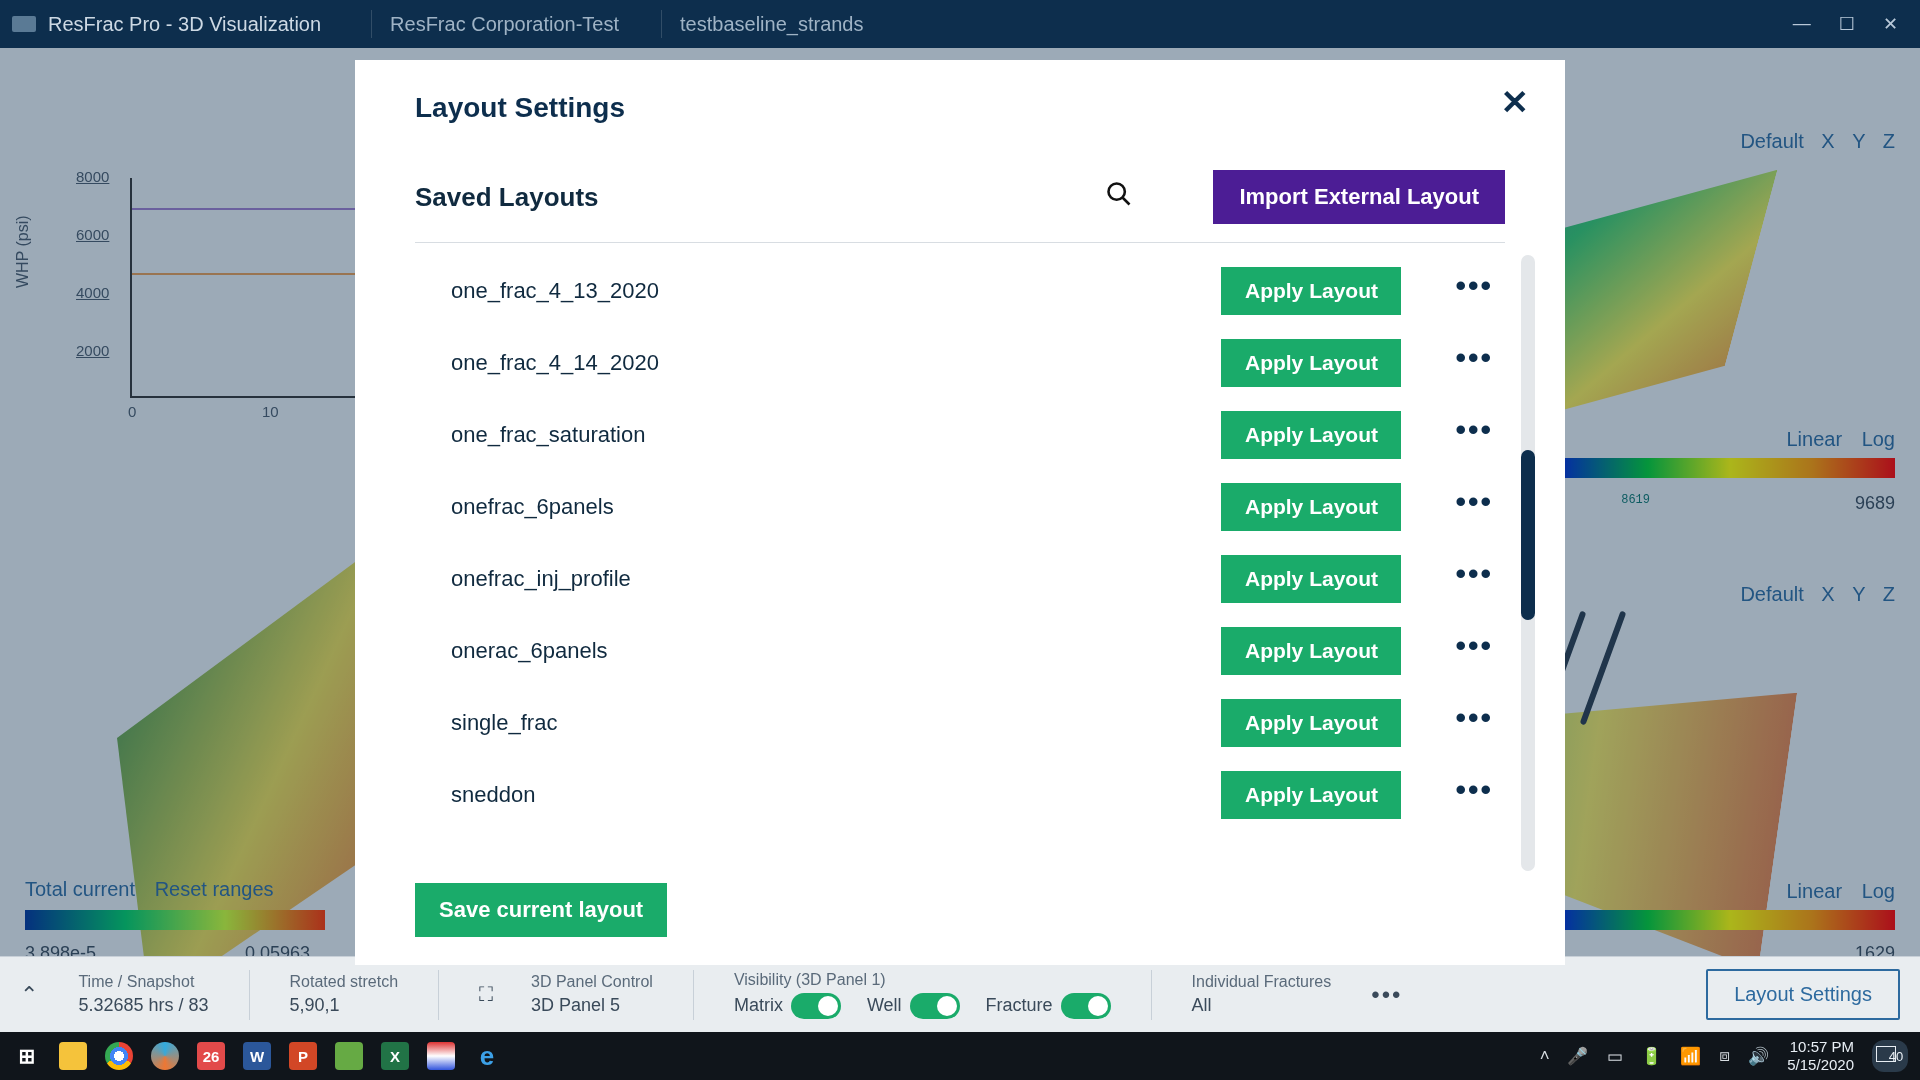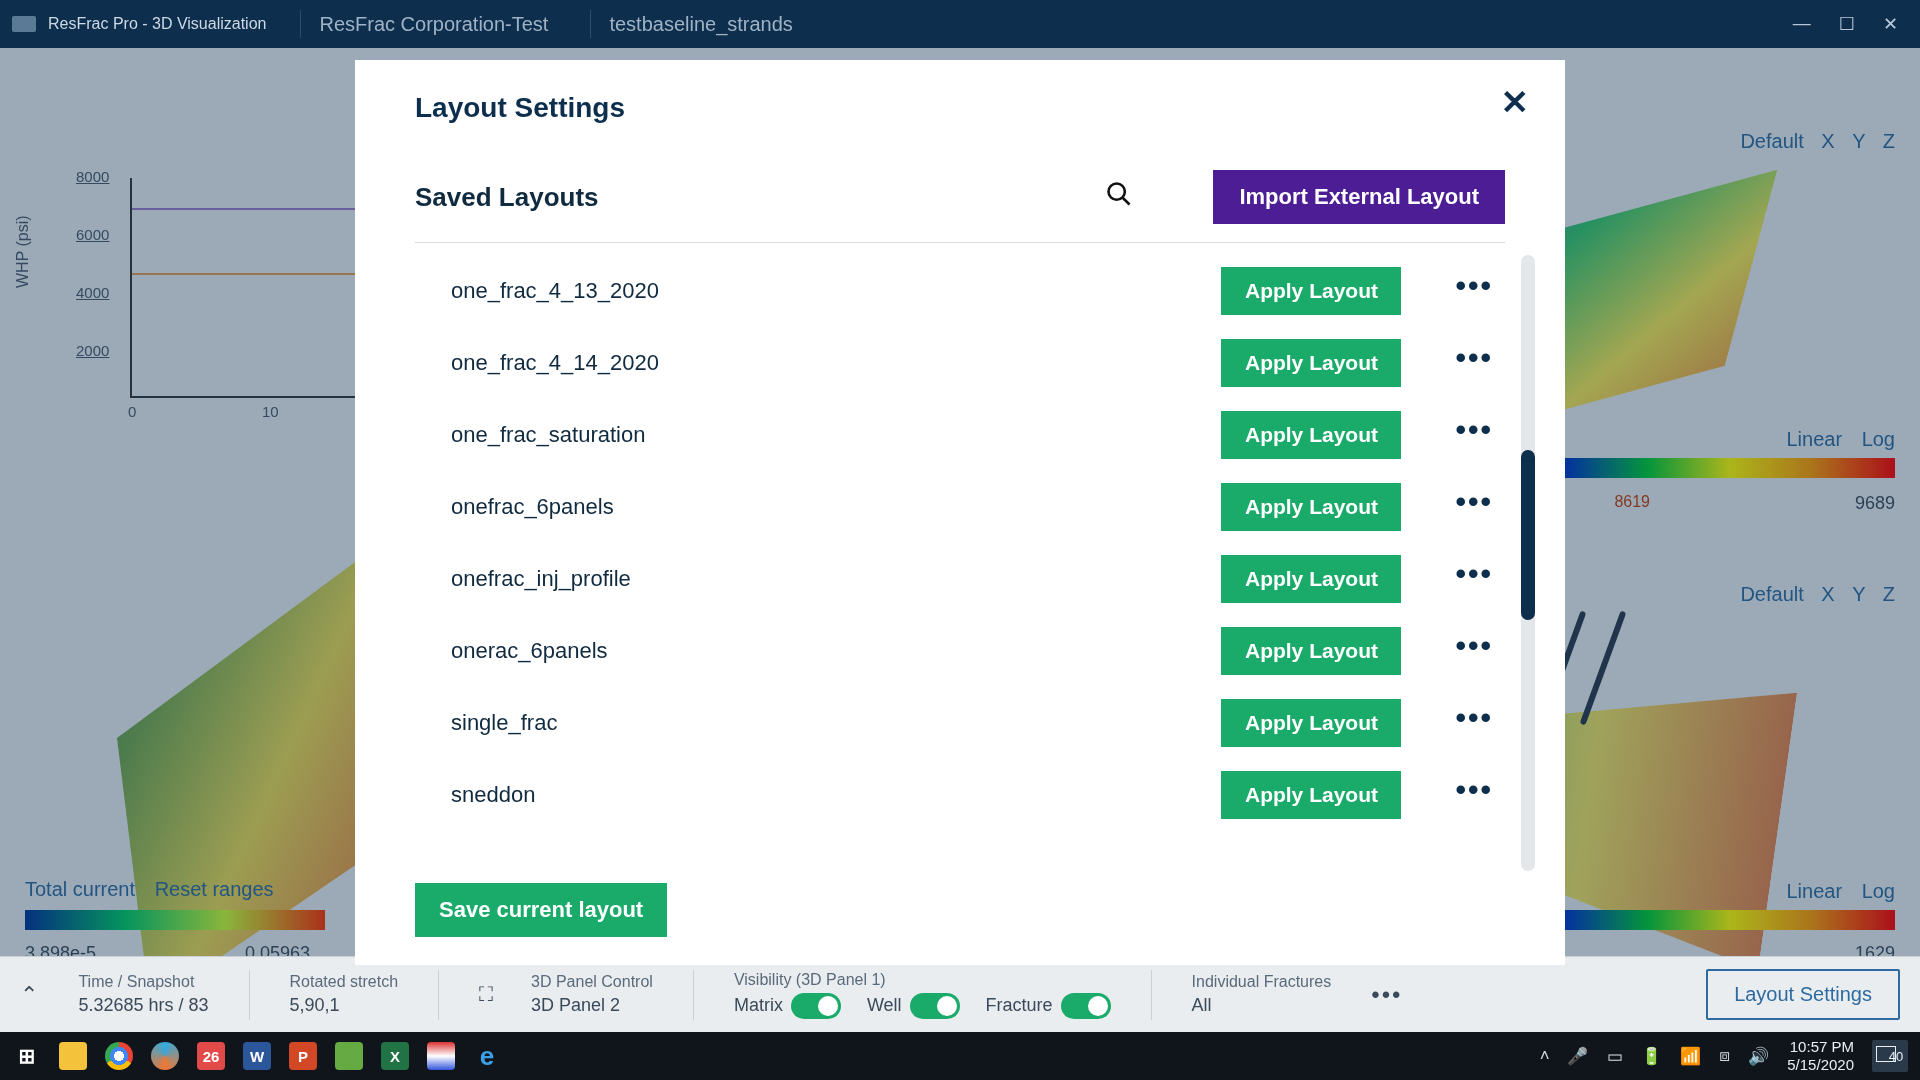--- a/index.html
+++ b/index.html
@@ -2,21 +2,21 @@
 <html><head>
 <meta charset="utf-8">
 <style>
   * { box-sizing: border-box; margin: 0; padding: 0; font-family: 'Segoe UI', Arial, sans-serif; }
   html, body { width: 1920px; height: 1080px; overflow: hidden; }
   body { background: #0d2e4d; position: relative; }
 
   
   .titlebar { height: 48px; background: #0d2e4d; display: flex; align-items: center; color: #b8c8d8; padding: 0 12px; }
   .titlebar .logo { width: 24px; height: 16px; background: #5a7a95; margin-right: 12px; border-radius: 2px; }
-  .titlebar .title { font-size: 16px; color: #cdd9e4; margin-right: 16px; white-space: nowrap; }
+  .titlebar .title { font-size: 20px; color: #cdd9e4; margin-right: 32px; white-space: nowrap; }
   .titlebar .sep { width: 1px; height: 28px; background: rgba(255,255,255,.15); margin: 0 18px; }
   .titlebar .crumb { font-size: 20px; color: #9fb3c5; margin-right: 24px; white-space: nowrap; }
   .titlebar .winctrls { margin-left: auto; display: flex; gap: 28px; padding-right: 10px; }
   .titlebar .winctrls span { color: #b8c8d8; font-size: 18px; cursor: pointer; }
 
   
   .mainbg { position: absolute; top: 48px; left: 0; right: 0; bottom: 48px; background: #e9edf0; }
   .dimmer { position: absolute; inset: 0; background: rgba(13,46,77,.35); }
 
   
@@ -31,21 +31,21 @@
   
   .rtop { position: absolute; right: 25px; top: 82px; font-size: 20px; color: #2d6a9f; }
   .rtop span { margin-left: 12px; }
   .rtop2 { position: absolute; right: 25px; top: 535px; font-size: 20px; color: #2d6a9f; }
   .rtop2 span { margin-left: 12px; }
   .scale-label { position: absolute; right: 25px; top: 380px; font-size: 20px; color: #2d6a9f; }
   .scale-label span:first-child { margin-right: 14px; }
   .scale-label2 { position: absolute; right: 25px; top: 832px; font-size: 20px; color: #2d6a9f; }
   .scale-label2 span:first-child { margin-right: 14px; }
   .grad1 { position: absolute; right: 25px; top: 410px; width: 330px; height: 20px; background: linear-gradient(90deg,#0033cc,#00cc33,#ffff00,#ff9900,#ff0000); }
-  .grad1-l { position: absolute; right: 270px; top: 445px; font-size: 16px; color: #c2410c; }
+  .grad1-l { position: absolute; right: 270px; top: 445px; font-size: 12px; color: #0f766e; font-family: Liberation Mono, monospace; }
   .grad1-r { position: absolute; right: 25px; top: 445px; font-size: 18px; color: #3a4a5a; }
   .grad2 { position: absolute; right: 25px; top: 862px; width: 330px; height: 20px; background: linear-gradient(90deg,#0033cc,#00cc33,#ffff00,#ff9900,#ff0000); }
   .grad2-r { position: absolute; right: 25px; top: 895px; font-size: 18px; color: #3a4a5a; }
   .grad3 { position: absolute; left: 25px; top: 862px; width: 300px; height: 20px; background: linear-gradient(90deg,#003399,#00cc66,#ccff33,#ff3300); }
   .grad3-a { position: absolute; left: 25px; top: 895px; font-size: 18px; color: #3a4a5a; }
   .grad3-b { position: absolute; left: 245px; top: 895px; font-size: 18px; color: #3a4a5a; }
   .lbl-aperture { position: absolute; left: 25px; top: 830px; font-size: 20px; color: #2d6a9f; }
   .lbl-aperture span:last-child { margin-left: 14px; }
 
   
@@ -92,21 +92,21 @@
 
   .save-btn { margin: 4px 0 0 60px; background:#1aab6a; color:#fff; border:none; font-size:22px; font-weight:600; padding:14px 24px; cursor:pointer; align-self:flex-start; }
 
   
   .taskbar { position:absolute; left:0; right:0; bottom:0; height:48px; background:#10151b; display:flex; align-items:center; padding:0 4px; }
   .tb-ic { width:46px; height:40px; display:flex; align-items:center; justify-content:center; cursor:pointer; }
   .tb-sq { width:28px; height:28px; border-radius:4px; display:flex; align-items:center; justify-content:center; font-size:15px; font-weight:700; color:#fff; }
   .tb-right { margin-left:auto; display:flex; align-items:center; gap:18px; color:#d8dde2; padding-right:8px; }
   .tb-right .clk { display:flex; flex-direction:column; align-items:flex-end; font-size:15px; line-height:1.2; color:#e8eef4;}
   .tb-right .sysic { font-size:17px; cursor:pointer; }
-  .notif { width:36px; height:32px; background:#2a3a4a; border-radius:2px; display:flex; align-items:center; justify-content:center; font-size:13px; color:#e8eef4; position:relative; }
+  .notif { width:36px; height:32px; background:#2a3a4a; border-radius:12px; display:flex; align-items:center; justify-content:center; font-size:13px; color:#e8eef4; position:relative; }
   .notif::before { content:""; position:absolute; left:4px; top:6px; width:18px; height:14px; border:1.5px solid #e8eef4; }
 
   svg.mag { width:28px; height:28px; }
 </style>
 </head>
 <body>
 
 <div class="titlebar">
   <div class="logo"></div>
   <div class="title">ResFrac Pro - 3D Visualization</div>
@@ -196,21 +196,21 @@
   </div>
   <div class="sepv"></div>
   <div class="blk">
     <small>Rotated stretch</small>
     <span>5,90,1</span>
   </div>
   <div class="sepv"></div>
   <span class="expicon">⛶</span>
   <div class="blk">
     <small>3D Panel Control</small>
-    <span>3D Panel 2</span>
+    <span>3D Panel 5</span>
   </div>
   <div class="sepv"></div>
   <div class="blk">
     <small>Visibility (3D Panel 1)</small>
     <div class="tgroup">
       <span><span>Matrix</span><span class="toggle"></span></span>
       <span><span>Well</span><span class="toggle"></span></span>
       <span><span>Fracture</span><span class="toggle"></span></span>
     </div>
   </div>

